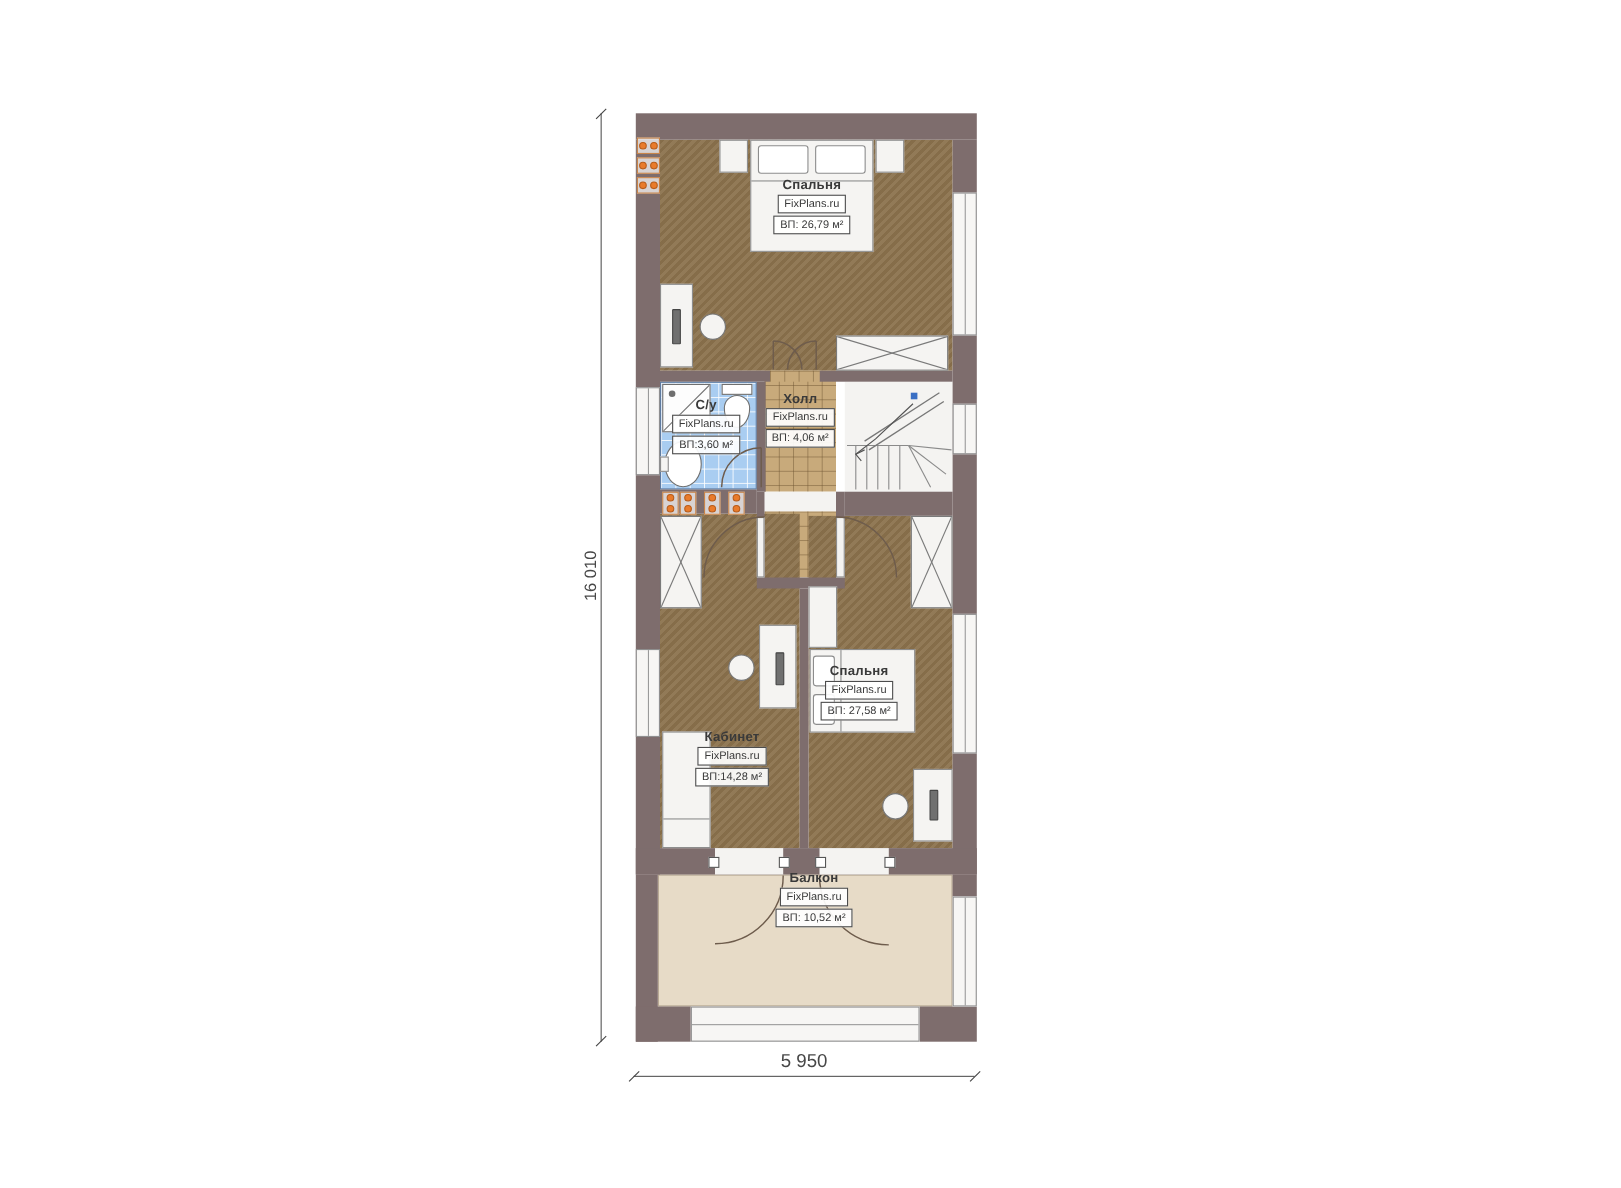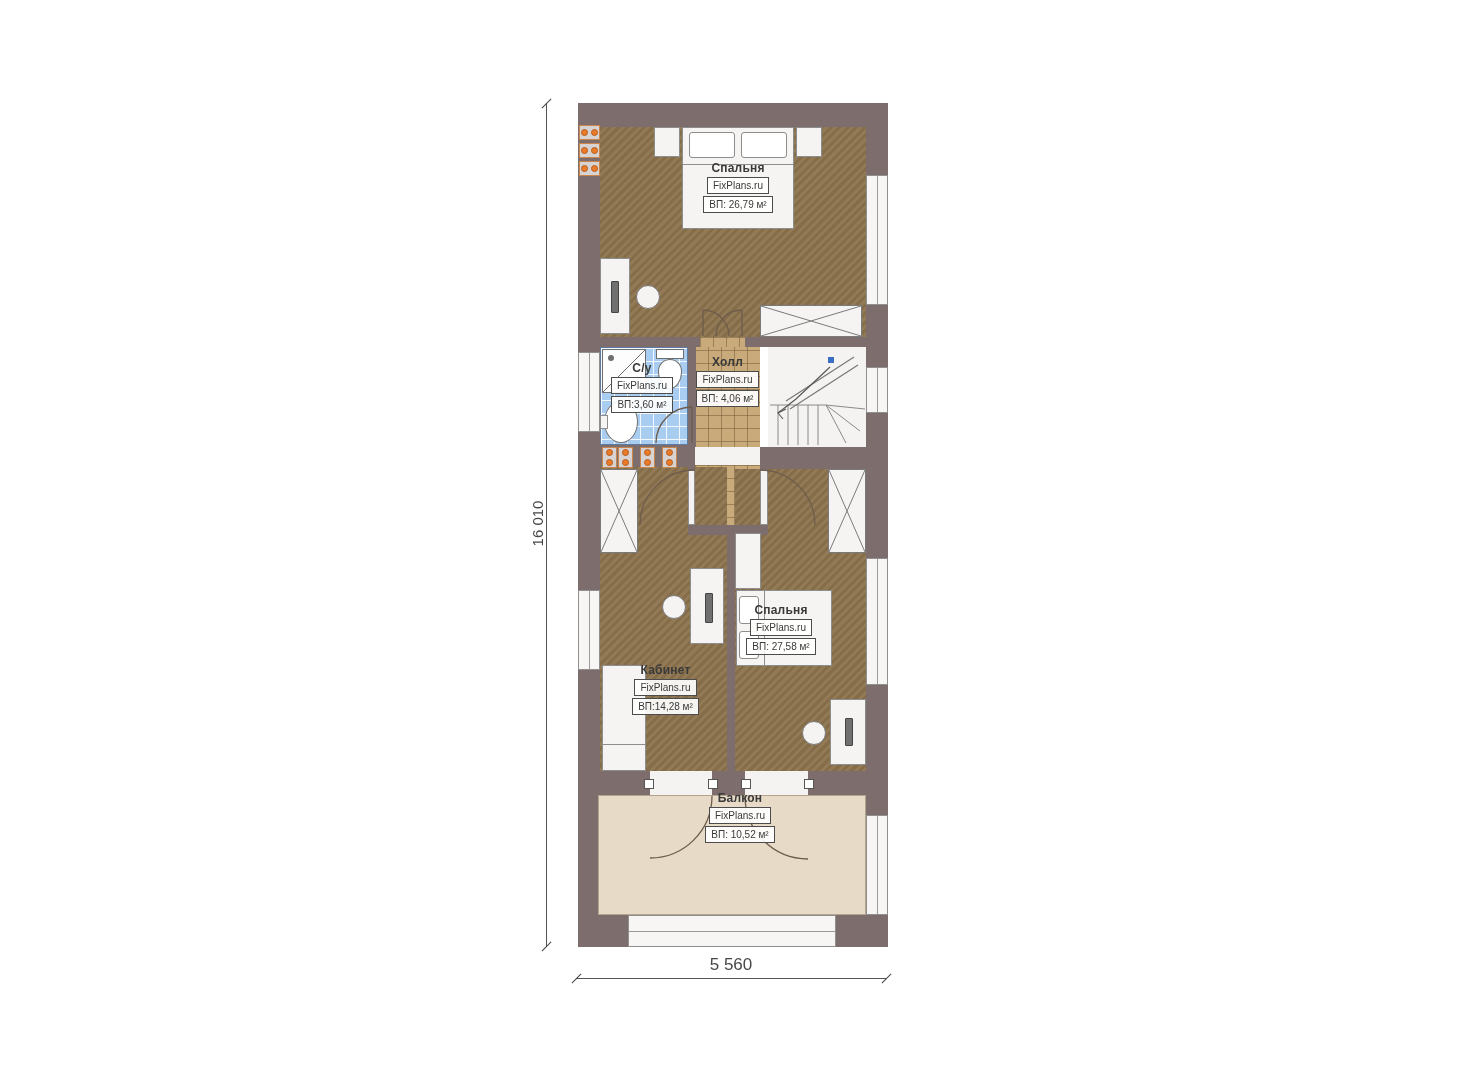--- a/index.html
+++ b/index.html
@@ -298,15 +298,15 @@
   </div>
 
   <div class="dim-line-v" style="left:546px;top:103px;height:844px;"></div>
   <div class="tick" style="left:540px;top:103px;transform:rotate(-45deg);"></div>
   <div class="tick" style="left:540px;top:946px;transform:rotate(-45deg);"></div>
   <div class="dim-text" style="left:487px;top:515px;width:100px;font-size:15px;transform:rotate(-90deg);">16 010</div>
 
   <div class="dim-line-h" style="left:576px;top:978px;width:310px;"></div>
   <div class="tick" style="left:570px;top:978px;transform:rotate(-45deg);"></div>
   <div class="tick" style="left:880px;top:978px;transform:rotate(-45deg);"></div>
-  <div class="dim-text" style="left:576px;top:955px;width:310px;font-size:17px;">5 560</div>
+  <div class="dim-text" style="left:576px;top:955px;width:310px;font-size:17px;">5 950</div>
 
 </div>
 
 </body></html>

